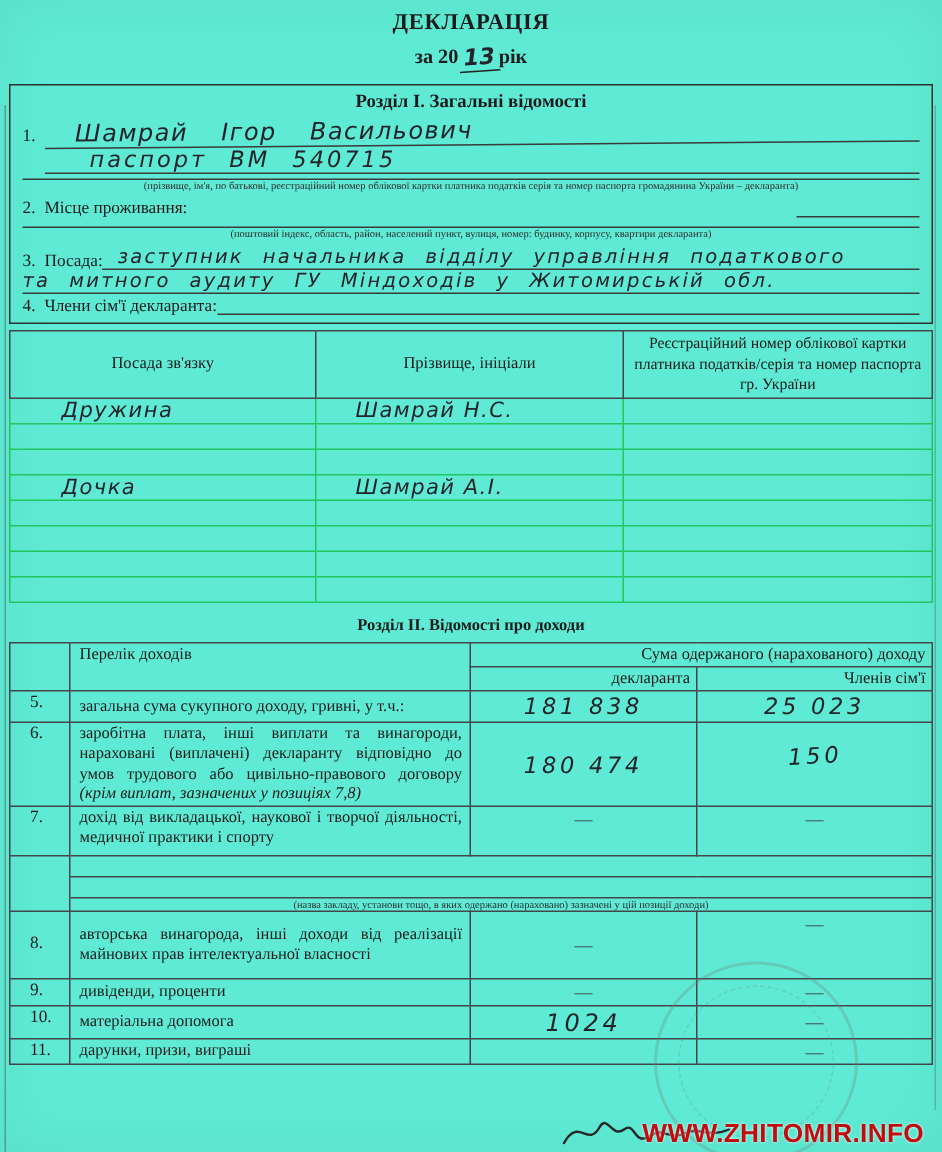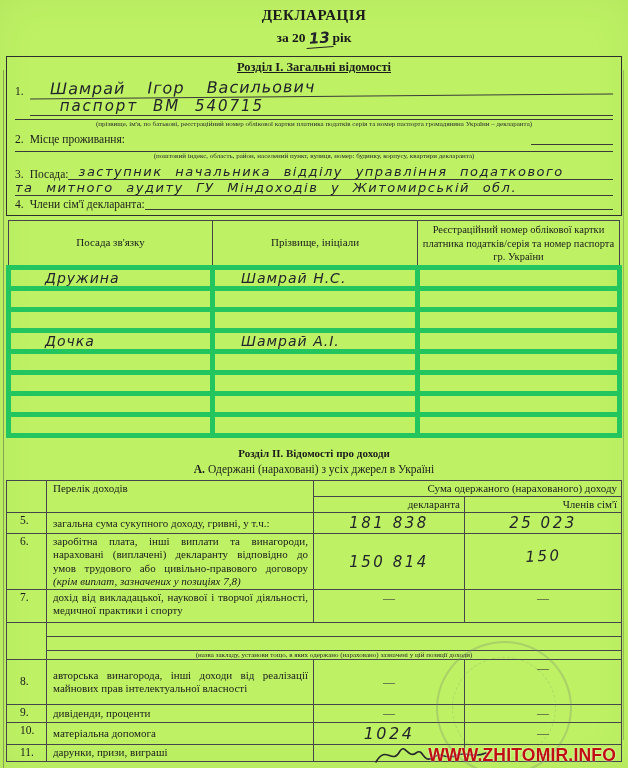--- a/index.html
+++ b/index.html
@@ -1,51 +1,51 @@
 <!DOCTYPE html>
 <html><head>
 <meta charset="utf-8">
 <style>
   html,body{margin:0;padding:0;background:#e8e8e4;}
   .page{
-    position:relative;width:628px;height:768px;background:#bef264;
+    position:relative;width:628px;height:768px;background:#5eead4;
     font-family:"Liberation Serif",serif;color:#1b1b1b;overflow:hidden;
     box-shadow:inset 0 0 40px rgba(0,0,0,0.05);
   }
   
   .frame-left{position:absolute;left:3px;top:70px;bottom:0;width:0;border-left:1px solid rgba(70,70,70,0.45);}
   .frame-right{position:absolute;right:4px;top:70px;bottom:28px;width:0;border-right:1px solid rgba(70,70,70,0.3);}
 
   .titleblock{text-align:center;padding-top:7px;}
   .title{font-size:15px;font-weight:bold;letter-spacing:0.5px;}
   .subtitle{font-size:13.5px;font-weight:bold;margin-top:5px;}
   .yearline{font-size:13.5px;font-weight:bold;margin-top:4px;}
   .hw{font-family:"DejaVu Sans",sans-serif;font-style:italic;color:#23242b;}
   .hw-year{display:inline-block;font-size:15px;border-bottom:1px solid #222;padding:0 3px;transform:translateY(1px) rotate(-4deg);font-weight:bold;}
 
   .s1box{position:relative;margin:9px 6px 0 6px;border:1.5px solid #2e2e2e;padding:3px 0 5px 0;}
-  .s1head{text-align:center;font-weight:bold;font-size:12.5px;margin-bottom:2px;text-decoration:underline;}
+  .s1head{text-align:center;font-weight:bold;font-size:12.5px;margin-bottom:2px;}
   .row{display:flex;align-items:flex-end;padding:0 8px;}
   .num{font-size:11.5px;flex:0 0 auto;padding-right:6px;}
   .lbl{font-size:11.5px;flex:0 0 auto;}
   .grow{flex:1 1 auto;}
   .uline{border-bottom:1px solid #3a3a3a;}
   .hw-name{font-size:16px;letter-spacing:1px;word-spacing:16px;padding-left:20px;transform:rotate(-0.5deg);}
   .hw-pass{font-size:15px;letter-spacing:2px;word-spacing:8px;padding-left:30px;}
   .thinline{border-bottom:1px solid #3a3a3a;margin:3px 8px 0 8px;height:0;}
   .caption{font-size:7px;text-align:center;color:#2c2c2c;margin-top:1px;line-height:1.1;}
   .shortline{flex:0 0 82px;border-bottom:1px solid #3a3a3a;height:1px;}
   .hw-pos{font-size:13px;letter-spacing:1.5px;word-spacing:7px;}
   .mt2{margin-top:2px;} .mt4{margin-top:4px;} .mt6{margin-top:6px;}
 
   table{border-collapse:collapse;table-layout:fixed;}
   .ftable{width:616px;margin:4px 6px 0 6px;font-size:11px;}
   .ftable th{border:1px solid #45454a;font-weight:normal;text-align:center;padding:2px 4px;line-height:1.25;}
   .ftable th.small{font-size:10.5px;}
-  .ftable td{border:5px solid #22c55e;height:16px;padding:0 4px;}
+  .ftable td{border:1px solid #22c55e;height:16px;padding:0 4px;}
   .fhw{font-size:14px;letter-spacing:1px;}
   .frel{padding-left:34px !important;}
   .fname{padding-left:26px !important;}
 
   .s2head{text-align:center;font-weight:bold;font-size:11px;margin-top:9px;}
   .s2sub{text-align:center;font-size:11.5px;margin-top:4px;}
   .s2sub b{font-weight:bold;}
 
   .itable{width:616px;margin:5px 6px 0 6px;font-size:11px;}
   .itable td{border:1px solid #45454a;padding:1px 4px;vertical-align:middle;line-height:1.2;}
@@ -169,21 +169,20 @@
       </tr>
       <tr>
         <td class="hw fhw frel"></td>
         <td class="hw fhw fname"></td>
         <td></td>
       </tr>
     </tbody>
   </table>
 
   <div class="s2head">Розділ II. Відомості про доходи</div>
-  <div class="s2sub"><b>А.</b><span> Одержані (нараховані) з усіх джерел в Україні</span></div>
 
   <table class="itable">
     <colgroup>
         <col style="width:40px">
         <col style="width:267px">
         <col style="width:151px">
         <col>
       </colgroup>
     <tbody>
         <tr>
@@ -199,21 +198,21 @@
     <tr>
       <td class="numc">5.</td>
       <td class="labelc">загальна сума сукупного доходу, гривні, у т.ч.:</td>
       <td class="hw-amt">181 838</td>
       <td class="hw-amt">25 023</td>
     </tr>
 
     <tr>
       <td class="numc">6.</td>
       <td class="labelc"><span>заробітна плата, інші виплати та винагороди, нараховані (виплачені) декларанту відповідно до умов трудового або цивільно-правового договору </span><span class="note-it">(крім виплат, зазначених у позиціях 7,8)</span></td>
-      <td class="hw-amt">150 814</td>
+      <td class="hw-amt">180 474</td>
       <td class="hw-amt up">150</td>
     </tr>
 
     <tr style="height:33px">
       <td class="numc">7.</td>
       <td class="labelc vtop">дохід від викладацької, наукової і творчої діяльності, медичної практики і спорту</td>
       <td class="dash vtop">—</td>
       <td class="dash vtop">—</td>
     </tr>
 

